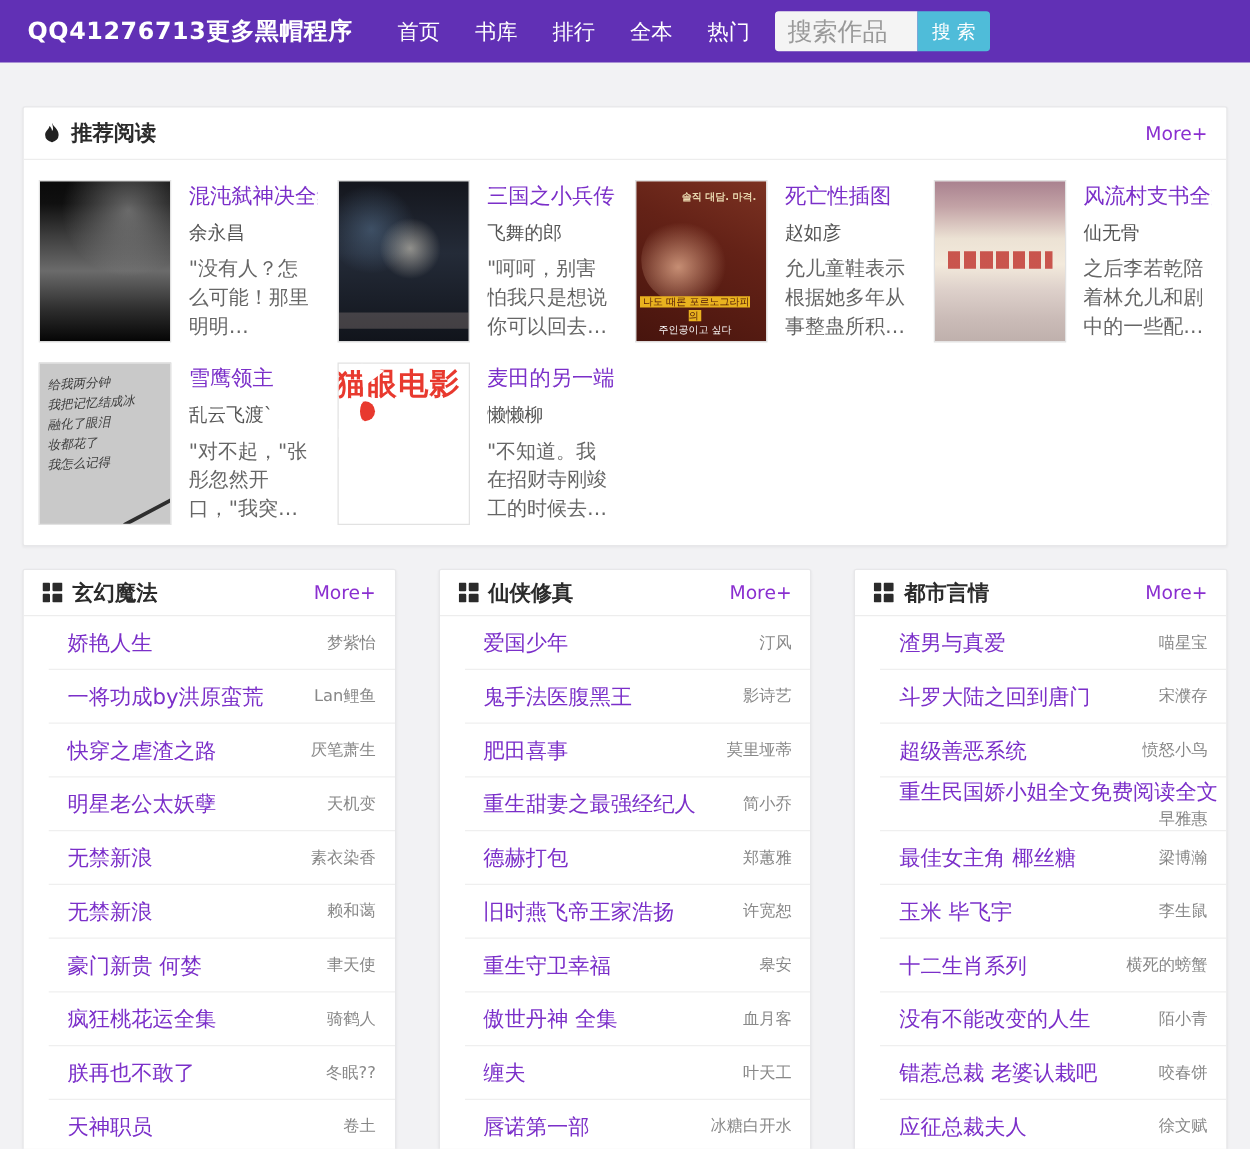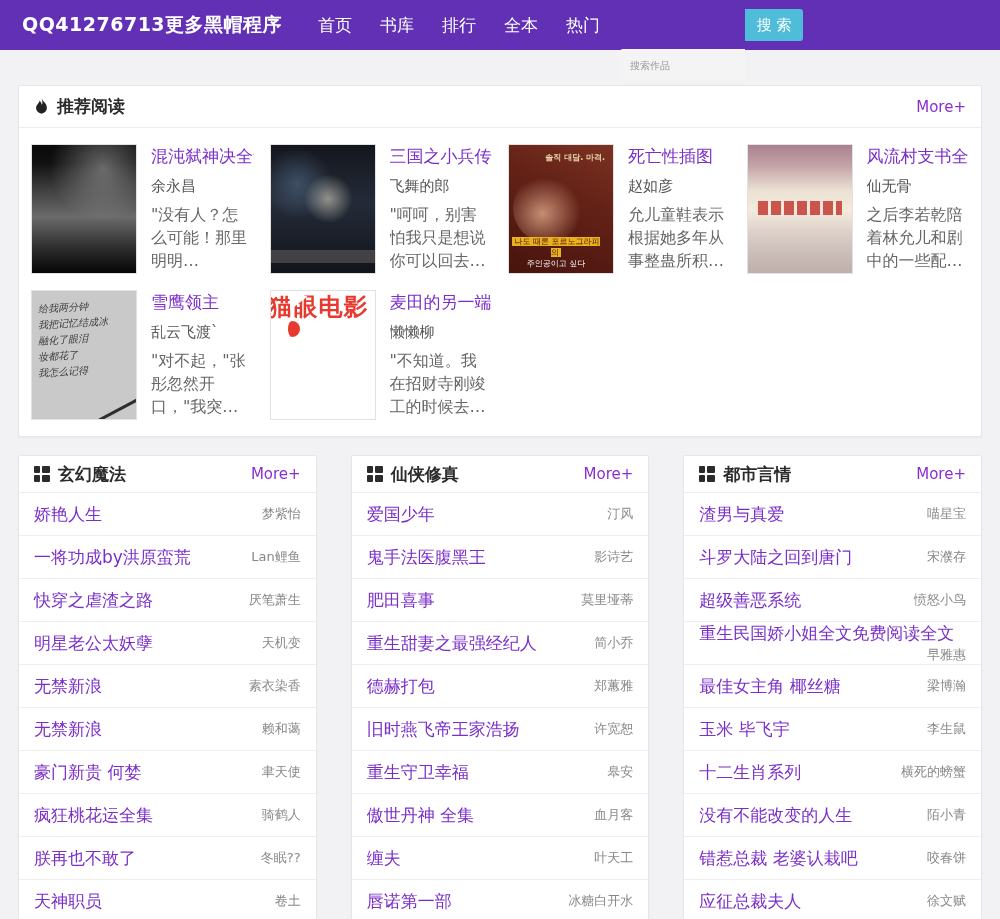--- a/index.html
+++ b/index.html
@@ -21,24 +21,23 @@
   
   .topbar{
     height:50px;background:var(--header-bg);
     display:flex;align-items:center;padding:0 22px;
   }
   .logo{color:#fff;font-size:19px;font-weight:bold;letter-spacing:.5px;white-space:nowrap;}
   .topnav{display:flex;margin-left:22px;}
   .topnav a{color:#fff;font-size:17px;padding:13px 14px;white-space:nowrap;}
   .searchbox{display:flex;margin-left:6px;height:32px;}
   .searchbox input{
-    width:125px;height:32px;border:none;outline:none;background:#f4f4f4;
-    border-radius:3px 0 0 3px;padding:0 10px;font-size:10px;color:#333;
+    width:114px;height:32px;border:none;outline:none;background:#f4f4f4;
+    border-radius:3px 0 0 3px;padding:0 10px;font-size:20px;color:#333;
     font-family:"DejaVu Sans","Liberation Sans",sans-serif;
-    margin-top:40px;
   }
   .searchbox input::placeholder{color:#999;}
   .searchbox button{
     width:58px;height:32px;border:none;background:var(--search-btn);color:#fff;
     font-size:15px;border-radius:0 3px 3px 0;cursor:pointer;white-space:nowrap;
     font-family:"DejaVu Sans","Liberation Sans",sans-serif;
   }
 
   .wrap{padding:0 18px;}
 
@@ -147,21 +146,21 @@
   }
 
   
   .cols{display:flex;gap:34px;margin-top:18px;align-items:flex-start;}
   .col{flex:1;min-width:0;}
   .col .card-head{height:37px;}
   .booklist{list-style:none;}
   .booklist li{
     height:43px;padding:0 15px;border-bottom:1px solid #efefef;
     display:flex;flex-wrap:wrap;align-items:center;justify-content:space-between;
-    overflow:hidden;column-gap:8px;
+    overflow:hidden;column-gap:8px;margin-left:20px;
   }
   .booklist li a{color:var(--link);font-size:17px;white-space:nowrap;}
   .booklist li .au{margin-left:auto;color:#888;font-size:13px;white-space:nowrap;}
 </style>
 </head>
 <body>
 
 <header class="topbar">
   <a class="logo">QQ41276713更多黑帽程序</a>
   <nav class="topnav">

